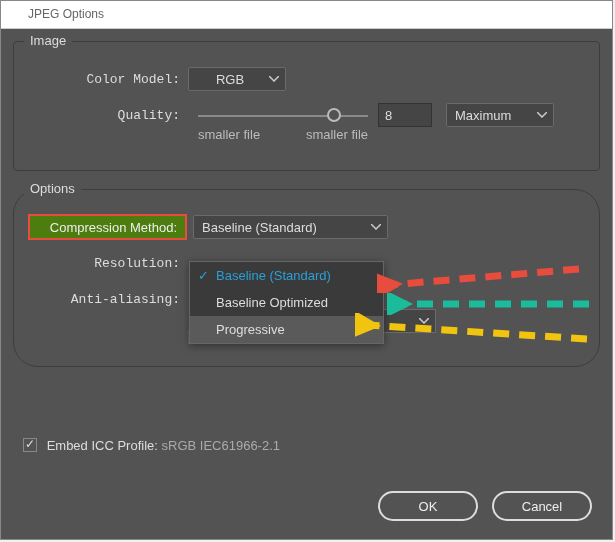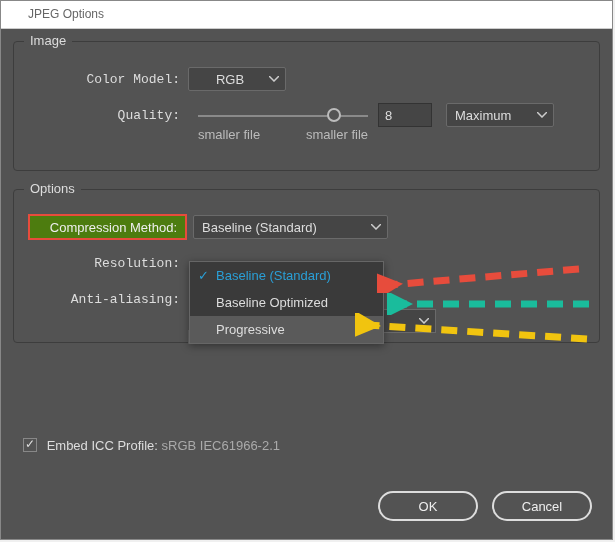--- a/index.html
+++ b/index.html
@@ -253,21 +253,21 @@
           <span>Maximum</span>
           <span class="chev">
             <svg width="10" height="6">
                 <path d="M0 0 L5 5 L10 0" fill="none" stroke="#ccc" stroke-width="1.5"></path>
               </svg>
           </span>
         </div>
       </div>
     </div>
 
-    <div class="group" style="height:154px;">
+    <div class="group" style="height:178px;border-radius:25px;">
       <span class="group-label">Options</span>
 
       <div class="row">
         <div class="highlight-box" style="width:159px;justify-content:flex-end;">
           <span>Compression Method:</span>
         </div>
         <div style="width:6px;"></div>
         <div class="select" style="width:195px;">
           <span>Baseline (Standard)</span>
           <span class="chev">

